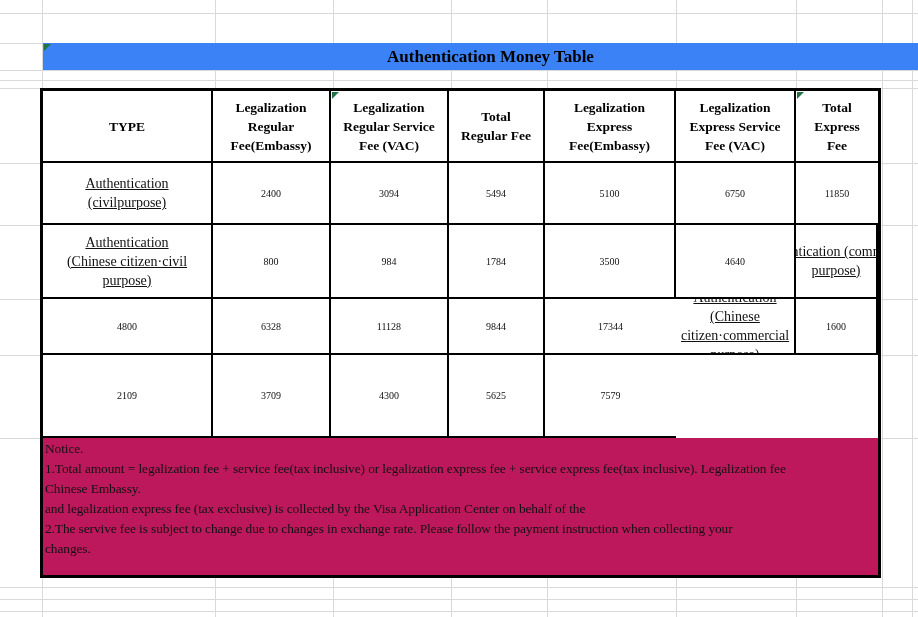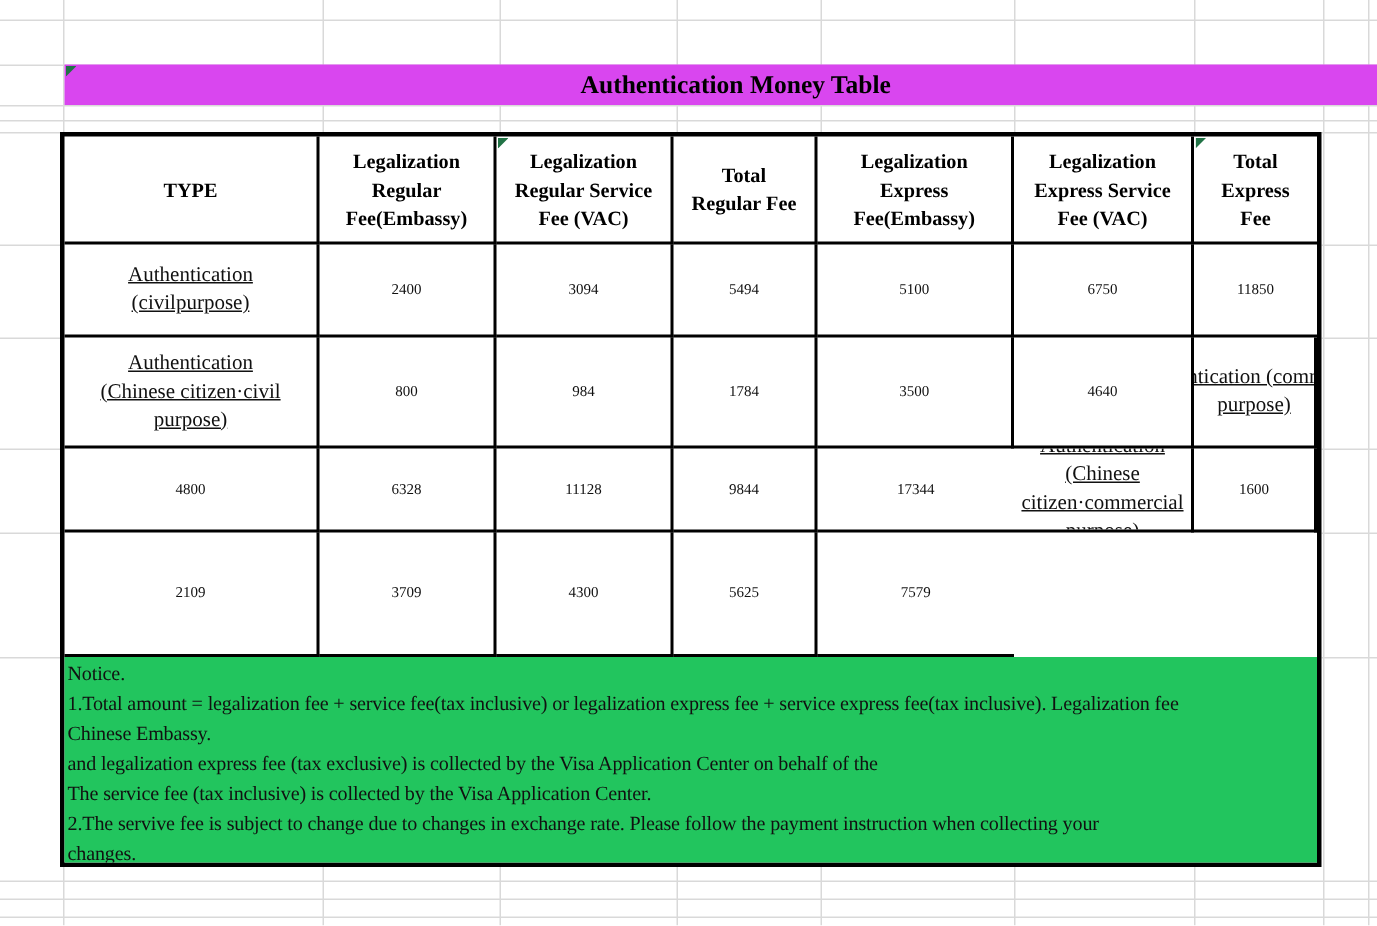--- a/index.html
+++ b/index.html
@@ -9,21 +9,21 @@
     font-family:"Liberation Serif","DejaVu Serif",serif;
     color:#111111;
   }
   
   .vline{position:absolute;top:0;bottom:0;width:1px;background:#d9d9d9;}
   .hline{position:absolute;left:0;right:0;height:1px;background:#d9d9d9;}
 
   
   .title-cell{
     position:absolute;left:43px;top:43px;width:875px;height:27px;
-    background:#d946ef;z-index:2;
+    background:#3b82f6;z-index:2;
     display:flex;align-items:center;justify-content:center;
     padding-left:20px;box-sizing:border-box;
   }
   .title-text{font-weight:bold;font-size:17px;white-space:nowrap;color:#000;}
 
   
   .flag{
     position:absolute;top:1px;left:1px;width:7px;height:7px;
     background:#217346;
     clip-path:polygon(0 0,100% 0,0 100%);
@@ -42,21 +42,21 @@
     border-right:2px solid #000;border-bottom:2px solid #000;
     display:flex;align-items:center;justify-content:center;
     text-align:center;overflow:hidden;
   }
   .cell.lastcol{border-right:none;}
   .hcell span.txt{font-weight:bold;font-size:13.5px;line-height:19px;white-space:pre;color:#000;}
   .tcell span.txt{font-size:14px;line-height:19px;white-space:pre;text-decoration:underline;}
   .ncell span.txt{font-size:10px;}
   .notice{
     grid-column:1 / -1;border:none;box-sizing:border-box;
-    padding:1px 0 0 2px;overflow:hidden;background:#22c55e;
+    padding:1px 0 0 2px;overflow:hidden;background:#be185d;
   }
   .nline{
     font-size:13.4px;line-height:20px;letter-spacing:-0.1px;white-space:pre;
   }
 </style>
 </head>
 <body>
 
 <div id="grid">
     <div class="vline" style="left: 42px;"></div>
@@ -212,17 +212,16 @@
   </div>
   <div class="cell ncell lastcol">
     <span class="txt">7579</span>
   </div>
 
   <div class="notice">
     <div class="nline">Notice.</div>
     <div class="nline">1.Total amount = legalization fee + service fee(tax inclusive) or legalization express fee + service express fee(tax inclusive). Legalization fee</div>
     <div class="nline">Chinese Embassy.</div>
     <div class="nline">and legalization express fee (tax exclusive) is collected by the Visa Application Center on behalf of the</div>
-    <div class="nline">The service fee (tax inclusive) is collected by the Visa Application Center.</div>
     <div class="nline">2.The servive fee is subject to change due to changes in exchange rate. Please follow the payment instruction when collecting your</div>
     <div class="nline">changes.</div>
   </div>
 </div>
 
 </body></html>

